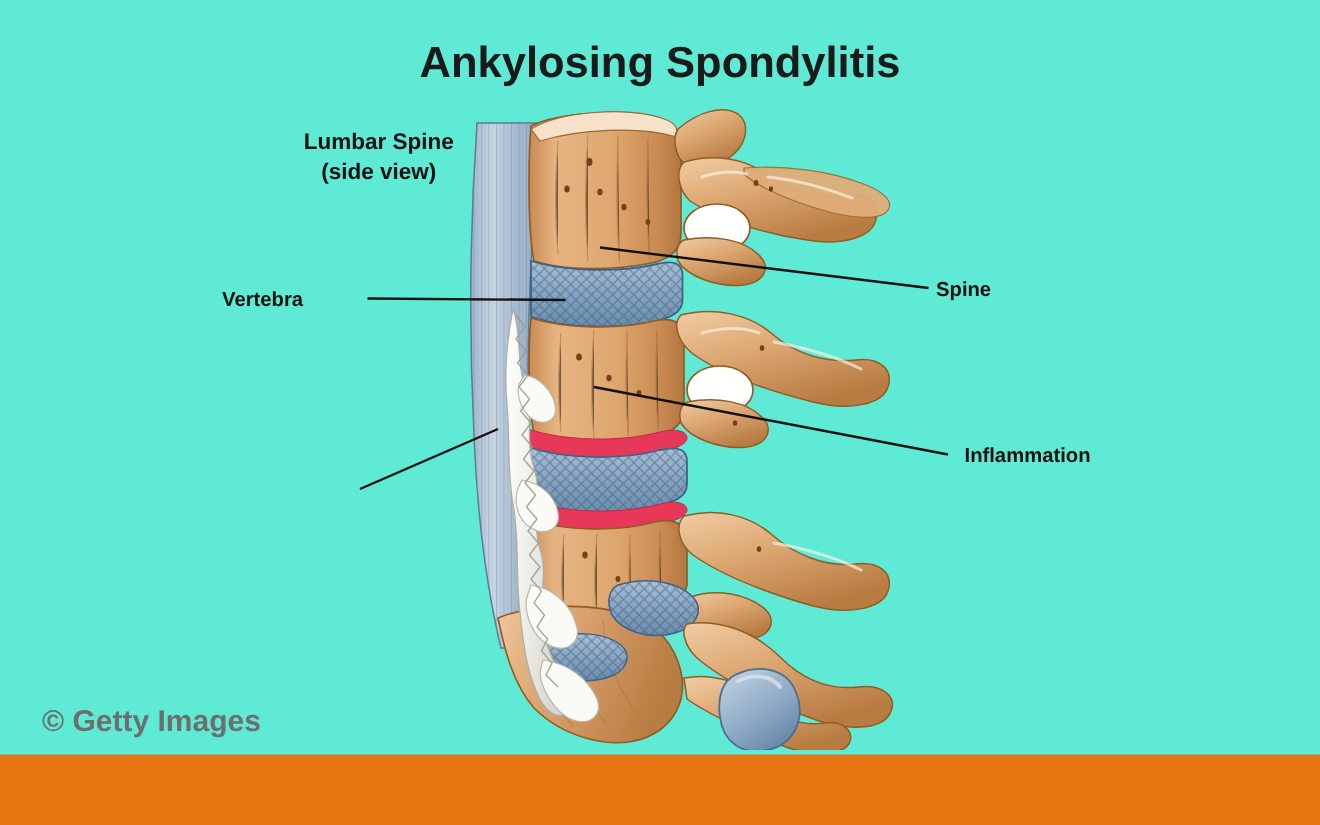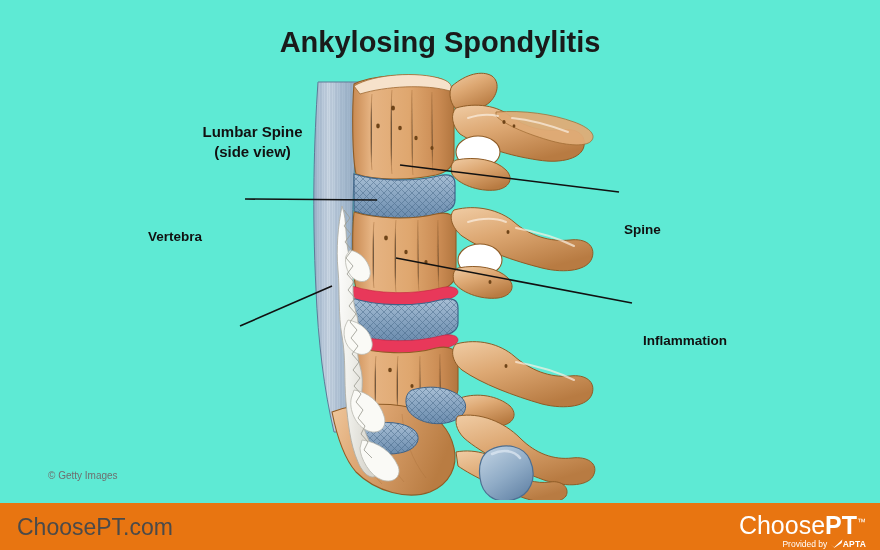--- a/index.html
+++ b/index.html
@@ -33,21 +33,20 @@
   }
 
   
   .label {
     position: absolute;
     font-size: 13.5px;
     font-weight: bold;
     color: #111111;
     line-height: 17px;
     white-space: pre-line;
-    margin-top: 37px;
   }
   #label-lumbar {
     left: 165px;
     top: 85px;
     width: 175px;
     text-align: center;
     font-size: 15px;
     line-height: 20px;
   }
   #label-vertebra {
@@ -87,25 +86,25 @@
     position: absolute;
     left: 300px;
     top: 60px;
     width: 320px;
     height: 440px;
   }
 
   
   #credit {
     position: absolute;
-    left: 48px;
+    left: 28px;
     top: 470px;
-    font-size: 10px;
+    font-size: 20px;
     color: #6e6e6e;
-    font-weight: normal;
+    font-weight: bold;
   }
 
   
   #footer {
     position: absolute;
     left: 0;
     top: 503px;
     width: 880px;
     height: 47px;
     background: #E87511;
@@ -378,29 +377,15 @@
 
   <div class="label" id="label-lumbar">Lumbar Spine
 (side view)</div>
   <div class="label" id="label-vertebra">Vertebra</div>
   <div class="label" id="label-disk">Spine</div>
   <div class="label" id="label-inflammation">Inflammation</div>
 
   <div id="credit">© Getty Images</div>
 
   <div id="footer">
-    <div id="footer-site">ChoosePT.com</div>
-    <div id="footer-logo">
-      <div id="footer-logo-main">
-        <span class="lite">Choose</span><span class="bold">PT</span><span class="tm">™</span>
-      </div>
-      <div id="footer-provided">
-        <span>Provided by</span>
-        <span class="swoosh">
-          <svg width="13" height="9" viewBox="0 0 13 9" xmlns="http://www.w3.org/2000/svg">
-            <path d="M0.5,5.2 L4.2,8.2 L12.4,0.6 L11.6,4.0 L4.4,8.7 Z" fill="#FFFFFF"></path>
-          </svg>
-        </span><span class="apta">APTA</span>
-      </div>
-    </div>
   </div>
 
 </div>
 
 </body></html>

